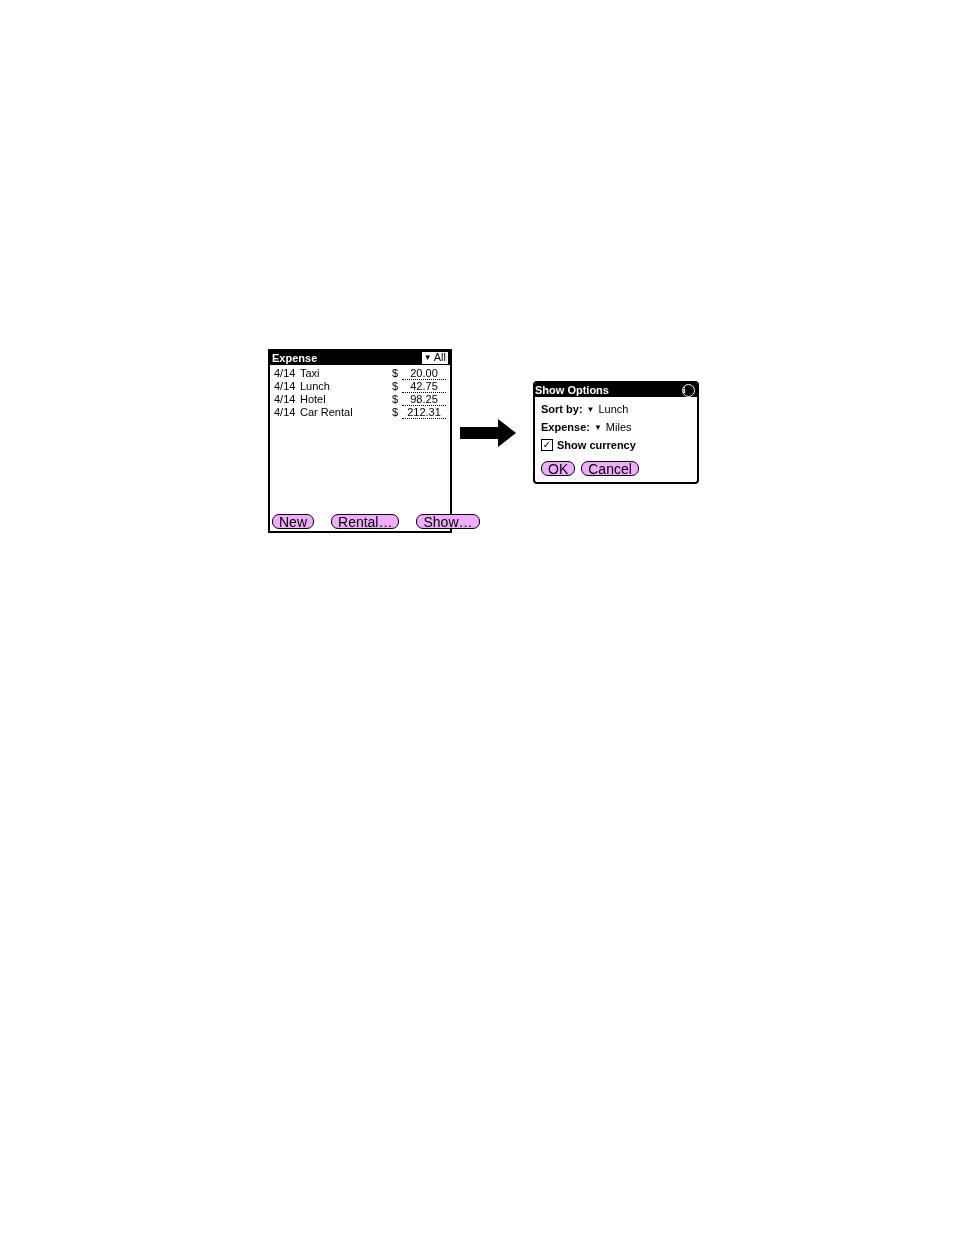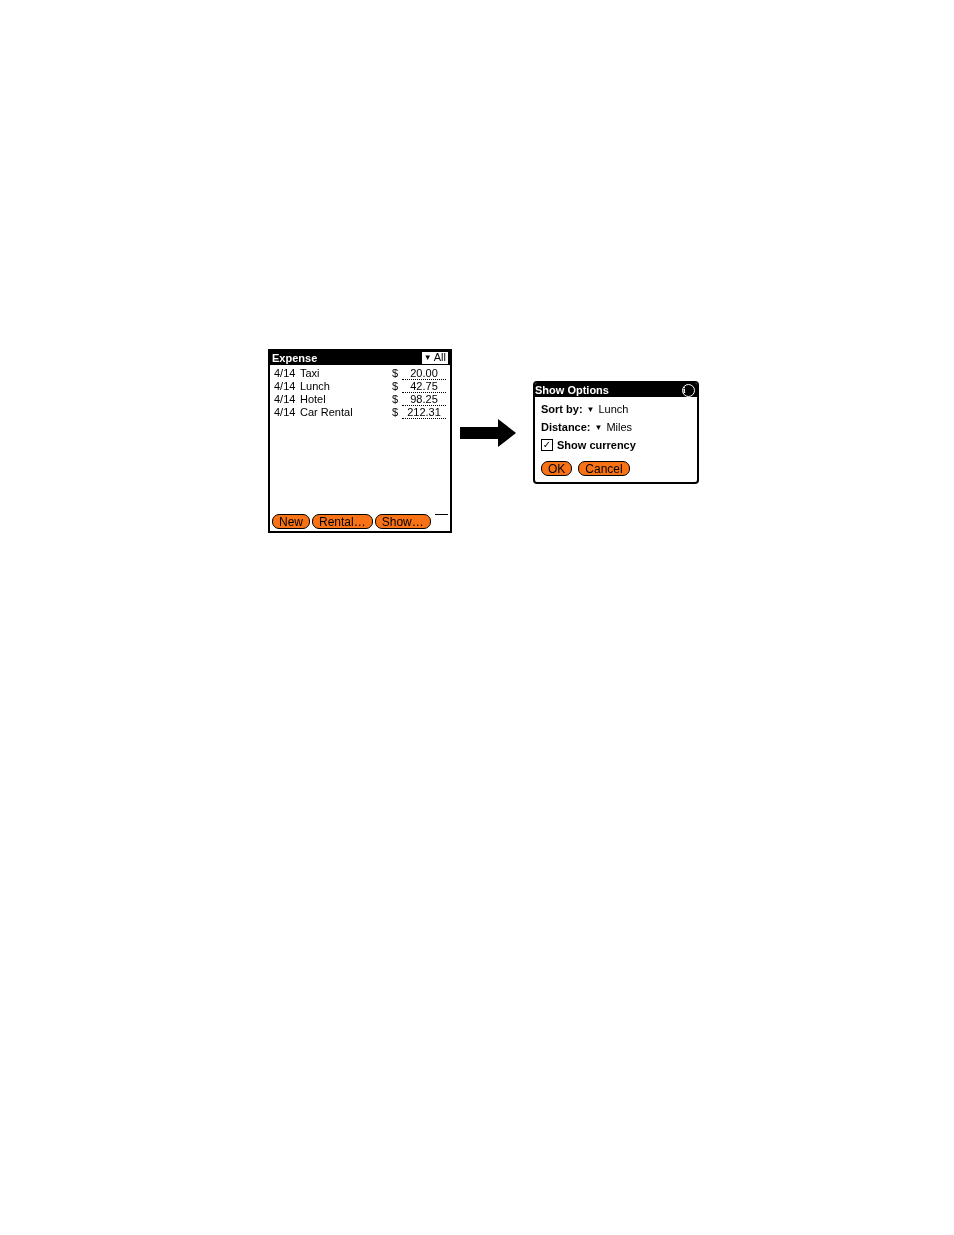--- a/index.html
+++ b/index.html
@@ -67,31 +67,31 @@
     width: 44px;
     text-align: center;
     border-bottom: 1px dotted #000;
     margin-left: 4px;
     height: 12px;
   }
   .btnbar {
     position: absolute;
     left: 2px; bottom: 2px; right: 2px;
     display: flex;
-    gap: 2px;
+    gap: 17px;
     align-items: flex-start;
   }
   .pbtn {
     border: 1px solid #000;
     border-radius: 7px;
     padding: 0 6px;
     height: 13px;
     line-height: 12px;
-    font-size: 12px;
-    background: #f97316;
+    font-size: 14px;
+    background: #f0abfc;
     display: inline-flex;
     align-items: center;
   }
   .btnbar .line {
     flex: 1;
     height: 1px;
     background: #000;
     margin-left: 2px;
   }
 
@@ -239,21 +239,21 @@
       <span>Show Options</span>
       <span class="info">i</span>
     </div>
     <div class="dlg-body">
       <div class="frow">
         <span class="lbl">Sort by:</span>
         <span class="tri">▼</span>
         <span>Lunch</span>
       </div>
       <div class="frow">
-        <span class="lbl">Distance:</span>
+        <span class="lbl">Expense:</span>
         <span class="tri">▼</span>
         <span>Miles</span>
       </div>
       <div class="frow">
         <span class="chk">✓</span>
         <span class="lbl">Show currency</span>
       </div>
     </div>
     <div class="dlg-btns">
       <span class="pbtn">OK</span>

